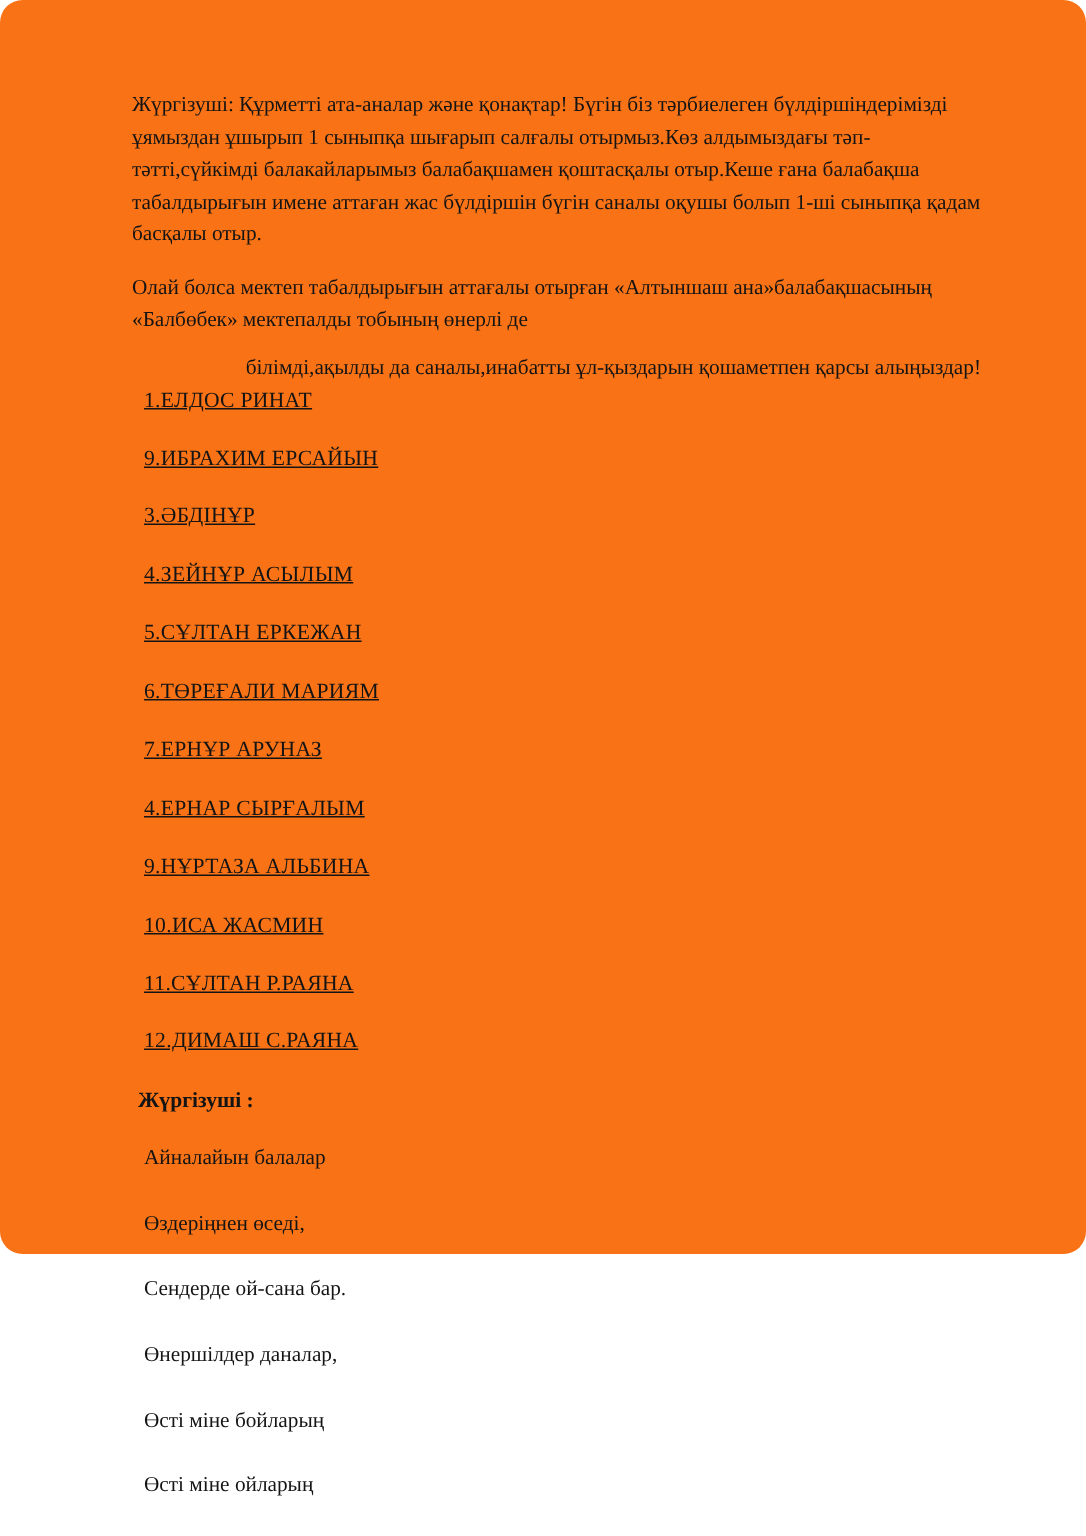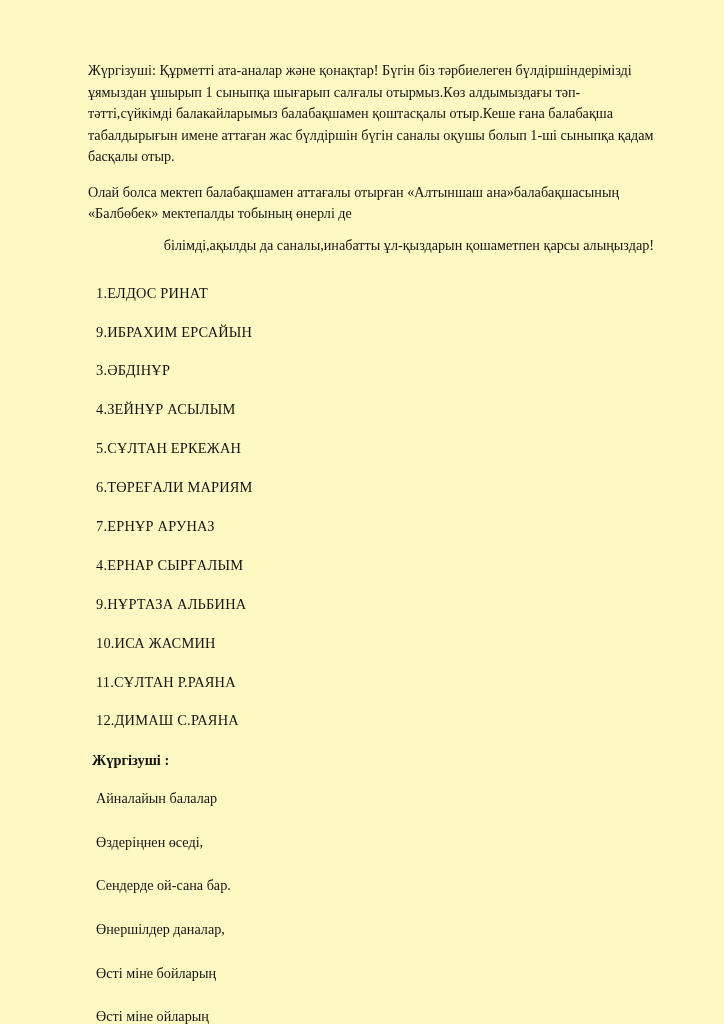--- a/index.html
+++ b/index.html
@@ -10,45 +10,47 @@
     width: 724px;
     height: 1024px;
     background: #ffffff;
     font-family: "Liberation Serif", serif;
     color: #111111;
     overflow: hidden;
   }
   .page {
     position: relative;
     width: 724px;
-    height: 1024px;
+    height: 836px;
     box-sizing: border-box;
     padding: 60px 70px 40px 88px;
-    background: #fef9c3;
+    background: #f97316;
+    border-radius: 15px;
   }
   .doc-body {
     font-size: 14.2px;
     line-height: 1.52;
     color: #141414;
   }
   .para {
     margin: 0 0 14px 0;
     text-align: left;
   }
   .para.tight {
     margin-bottom: 10px;
   }
   .para.block {
     margin-bottom: 0;
     text-align: right;
   }
   .list {
-    margin: 26px 0 10px 0;
+    margin: 0 0 10px 0;
     padding: 0;
     list-style: none;
+    text-decoration: underline;
   }
   .list li {
     margin: 0 0 17px 0;
     padding-left: 8px;
     font-size: 14.4px;
     letter-spacing: 0.2px;
   }
   .host-label {
     font-weight: bold;
     margin: 18px 0 16px 0;
@@ -68,21 +70,21 @@
     margin-top: 0;
   }
 </style>
 </head>
 <body>
 
 <div class="page">
   <div class="doc-body">
 
     <p class="para">Жүргізуші: Құрметті ата-аналар және қонақтар! Бүгін біз тәрбиелеген бүлдіршіндерімізді ұямыздан ұшырып 1 сыныпқа шығарып салғалы отырмыз.Көз алдымыздағы тәп-тәтті,сүйкімді балакайларымыз балабақшамен қоштасқалы отыр.Кеше ғана балабақша табалдырығын имене аттаған жас бүлдіршін бүгін саналы оқушы болып 1-ші сыныпқа қадам басқалы отыр.</p>
-    <p class="para tight">Олай болса мектеп балабақшамен аттағалы отырған «Алтыншаш ана»балабақшасының «Балбөбек» мектепалды тобының өнерлі де</p>
+    <p class="para tight">Олай болса мектеп табалдырығын аттағалы отырған «Алтыншаш ана»балабақшасының «Балбөбек» мектепалды тобының өнерлі де</p>
     <p class="para block">білімді,ақылды да саналы,инабатты ұл-қыздарын қошаметпен қарсы алыңыздар!</p>
 
     <ul class="list">
       <li>1.ЕЛДОС  РИНАТ</li>
       <li>9.ИБРАХИМ  ЕРСАЙЫН</li>
       <li>3.ӘБДІНҰР</li>
       <li>4.ЗЕЙНҰР  АСЫЛЫМ</li>
       <li>5.СҰЛТАН  ЕРКЕЖАН</li>
       <li>6.ТӨРЕҒАЛИ  МАРИЯМ</li>
       <li>7.ЕРНҰР  АРУНАЗ</li>

